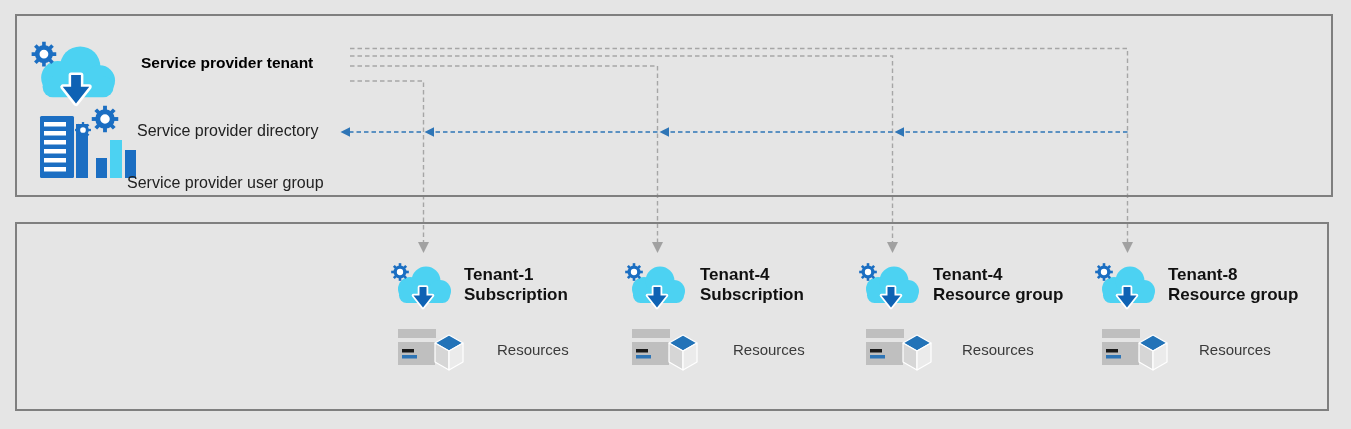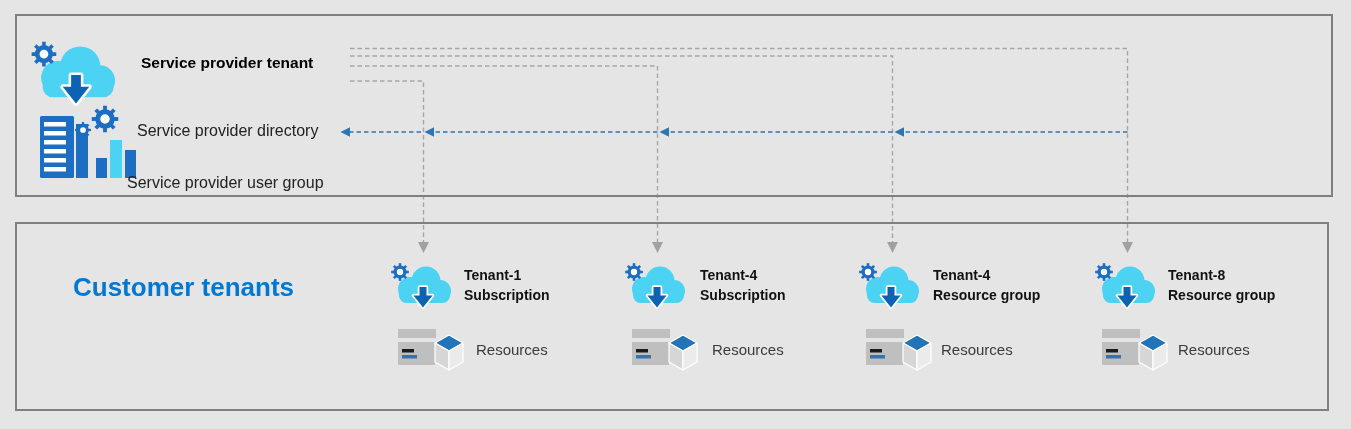--- a/index.html
+++ b/index.html
@@ -9,22 +9,22 @@
   }
   .box{position:absolute;border:2px solid #7f7f7f;background:transparent;box-sizing:border-box;}
   .box-top{left:15px;top:14px;width:1318px;height:183px;}
   .box-bottom{left:15px;top:222px;width:1314px;height:189px;}
   .abs{position:absolute;}
   .sp-title{left:141px;top:54px;font-size:15.5px;font-weight:700;color:#000;white-space:nowrap;}
   .sp-sub{font-size:16px;color:#222;white-space:nowrap;}
   .sp-sub1{left:137px;top:122px;}
   .sp-sub2{left:127px;top:146px;margin-top:28px;}
   .customer-title{left:73px;top:272px;font-size:26px;font-weight:700;color:#0078d4;white-space:nowrap;}
-  .tenant-label{top:265px;font-size:14px;font-weight:700;color:#111;line-height:20px;white-space:nowrap;}
-  .res-label{top:341px;font-size:15px;color:#3a3a3a;white-space:nowrap;}
+  .tenant-label{top:265px;font-size:17px;font-weight:700;color:#111;line-height:20px;white-space:nowrap;}
+  .res-label{top:341px;font-size:15px;color:#3a3a3a;white-space:nowrap;margin-left:21px;}
   svg{display:block;}
   .connectors{left:0;top:0;pointer-events:none;}
 </style>
 </head>
 <body>
 
 <svg width="0" height="0" style="position:absolute" aria-hidden="true">
   <defs>
     <symbol id="gear" viewBox="-12 -12 24 24">
       <g stroke="currentColor" fill="none" stroke-linecap="butt">
@@ -124,21 +124,20 @@
     </g>
     <use href="#gear" x="58" y="0" width="30" height="30" style="color:#1b6ec2"></use>
     <use href="#gear" x="42" y="17" width="18" height="18" style="color:#1b6ec2"></use>
   </svg>
 
   <div class="abs sp-sub sp-sub1">Service provider directory</div>
   <div class="abs sp-sub sp-sub2">Service provider user group</div>
 
   <div class="box box-bottom"></div>
 
-  <div class="abs customer-title">Customer tenants</div>
 
   <svg class="abs" style="left:390px;top:262px" width="66" height="50" viewBox="0 0 66 50">
       <use href="#tenant-cloud" width="66" height="50"></use>
     </svg>
   <div class="abs tenant-label" style="left:464px">
     <div>Tenant-1</div>
     <div>Subscription</div>
   </div>
   <svg class="abs" style="left:398px;top:329px" width="66" height="42" viewBox="0 0 66 42">
       <use href="#resources-sym" width="66" height="42"></use>

